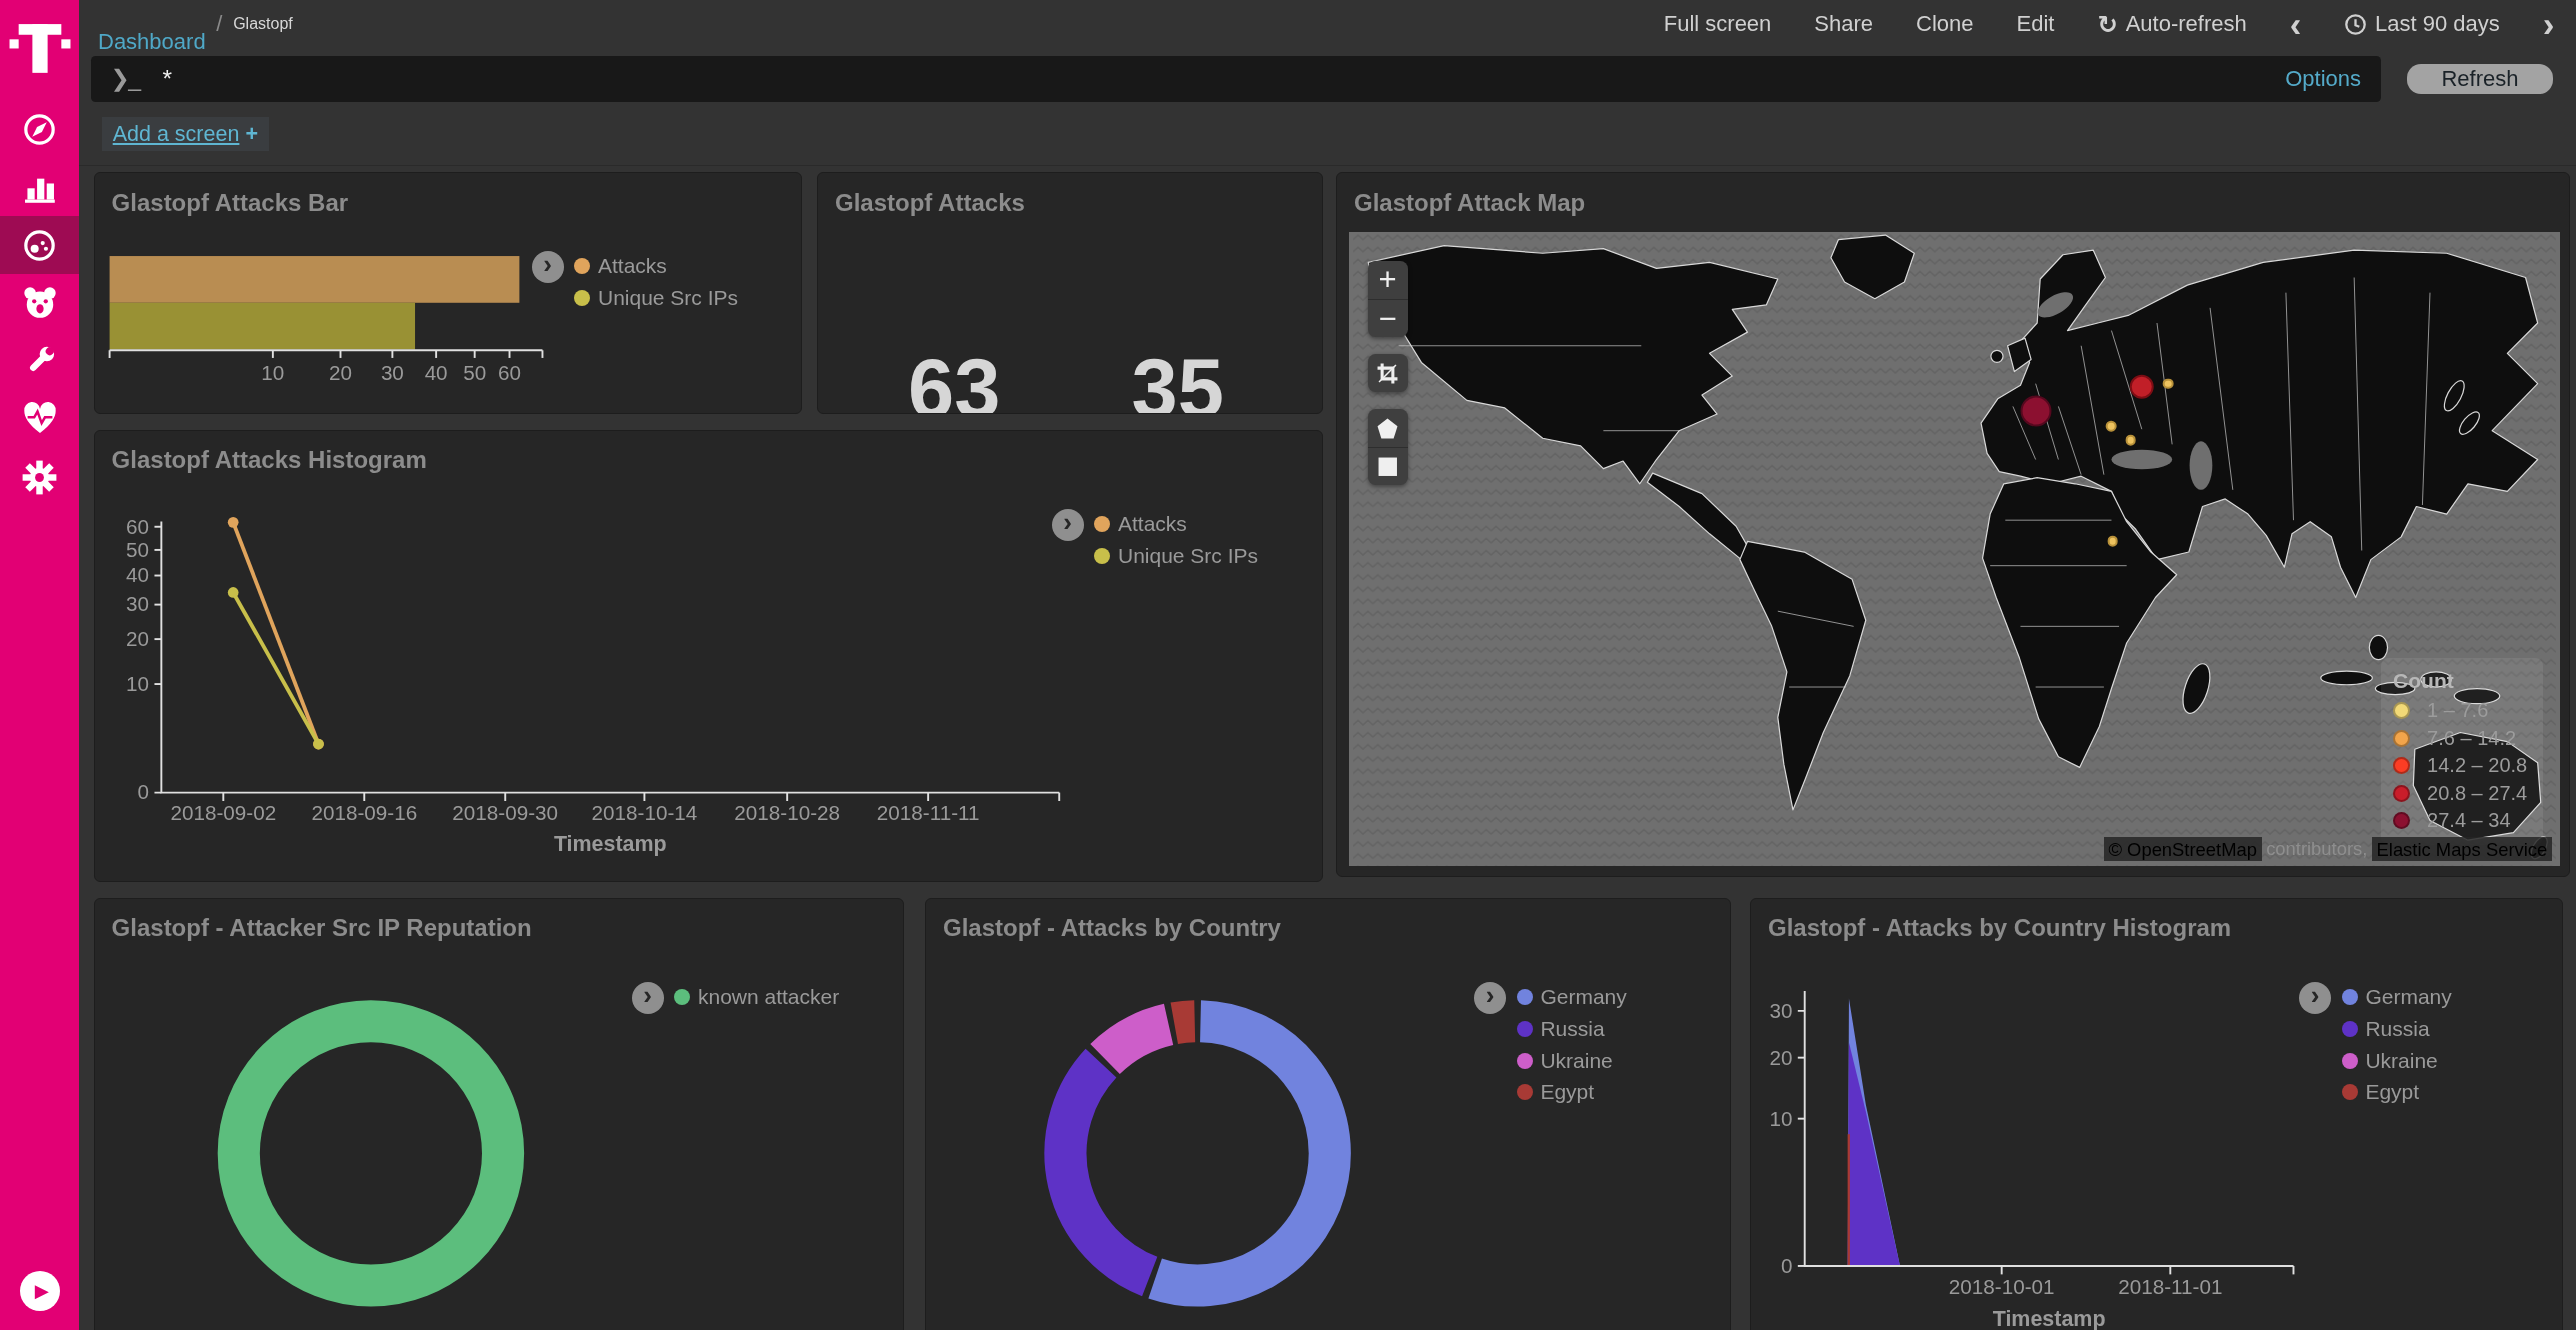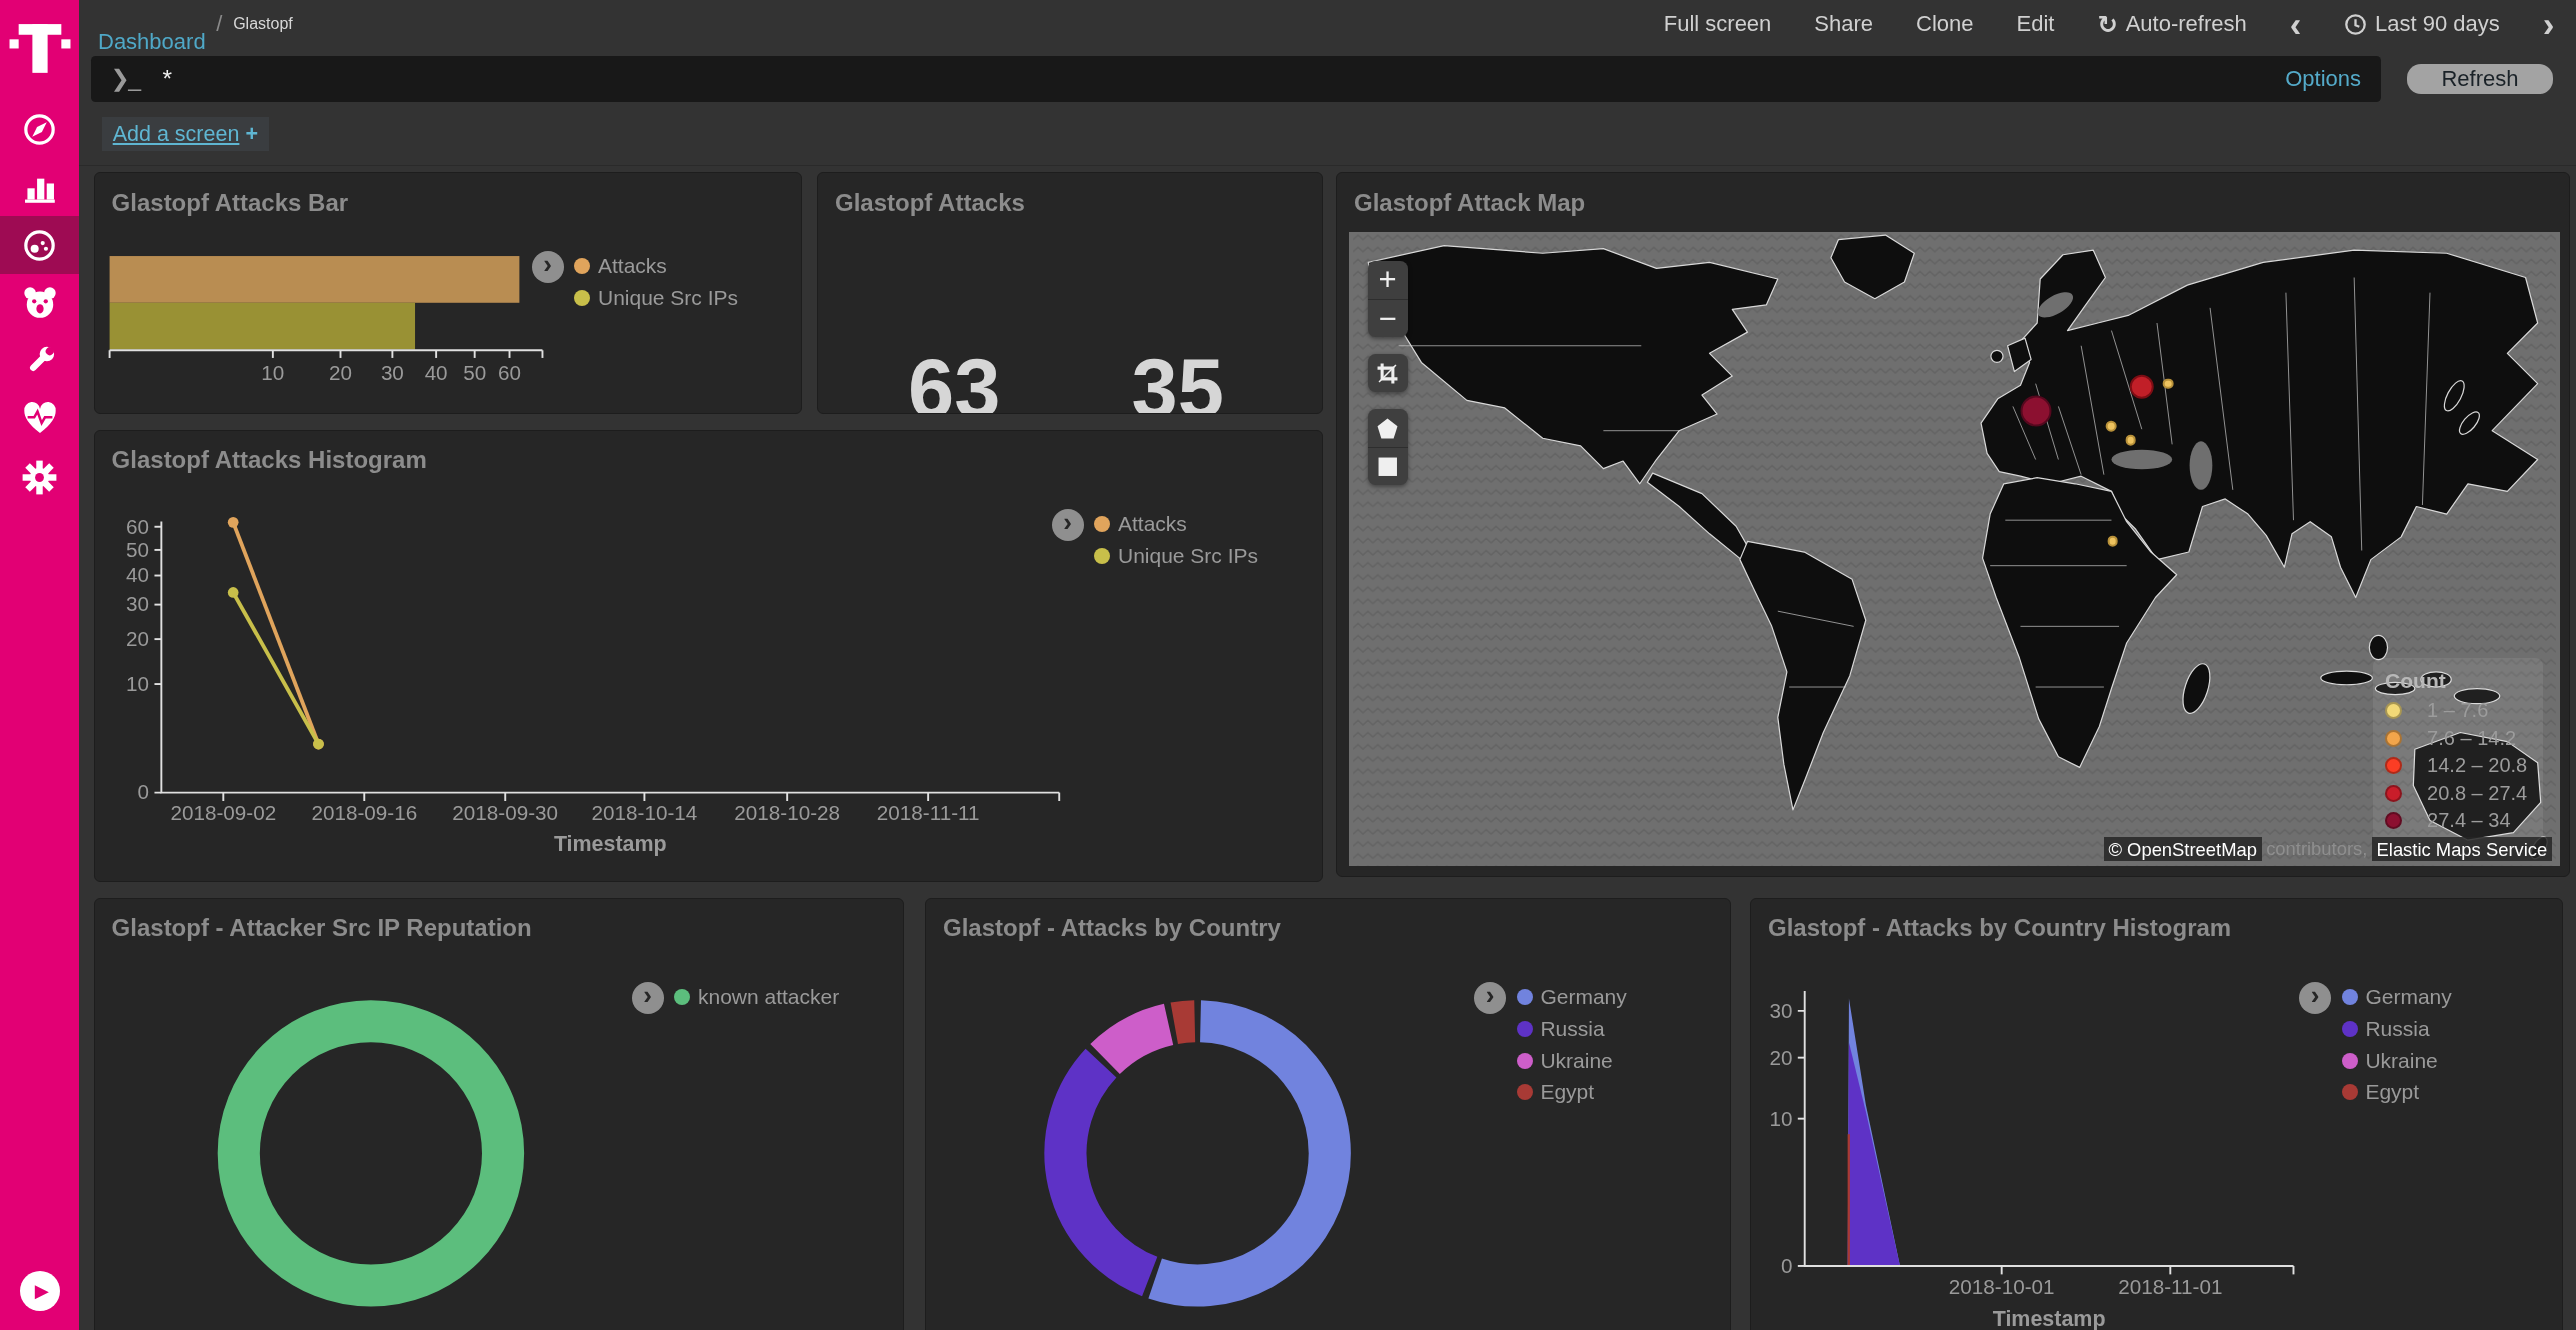--- a/index.html
+++ b/index.html
@@ -60,25 +60,25 @@
   .map-marker { position:absolute; border-radius:50%; transform:translate(-50%,-50%); cursor:pointer; }
   .map-controls { position:absolute; left:19px; top:29px; display:flex; flex-direction:column; gap:17px; z-index:5; }
   .ctl-group { background:#3f3f3f; border-radius:7.7px; overflow:hidden; width:40px;
     box-shadow:0 1.5px 4.6px rgba(0,0,0,.4); }
   .ctl-btn { width:40px; height:38px; display:flex; align-items:center; justify-content:center;
     color:#efefef; font-size:31px; cursor:pointer; }
   .ctl-btn + .ctl-btn { border-top:0.8px solid #2e2e2e; }
   .map-legend { position:absolute; right:17px; top:426px; background:rgba(255,255,255,0.08);
     border-radius:7.7px; padding:10.7px 15.3px 12.3px 12.3px; z-index:5; }
   .map-legend .title { color:#b8b8b8; font-size:21px; font-weight:bold; margin-bottom:6.1px; }
-  .map-legend .row { display:flex; align-items:center; gap:25px; margin-top:4.6px; }
+  .map-legend .row { display:flex; align-items:center; gap:17px; margin-top:4.6px; }
   .map-legend .dot { width:17px; height:17px; border-radius:50%; border:2.3px solid rgba(0,0,0,.30); }
   .map-legend .lab { color:#9c9c9c; font-size:20px; }
   .attribution { position:absolute; right:7.7px; bottom:6.1px; font-size:18.4px; color:#8e8e8e; z-index:5; }
-  .attribution .chip { background:rgba(38,38,38,.85); color:#ffffff; padding:1.5px 4.6px; cursor:pointer; }
+  .attribution .chip { background:rgba(38,38,38,.85); color:#000000; padding:1.5px 4.6px; cursor:pointer; }
   .attribution .mid { margin:0 4.6px; }
   svg text { font-family:"Liberation Sans","DejaVu Sans",sans-serif; }
 </style>
 </head>
 <body>
 
 <aside class="sidebar">
   <div class="logo">
     <svg width="64" height="64" viewBox="0 0 84 84">
       <rect x="14" y="8" width="56" height="14" fill="#fff"></rect>

